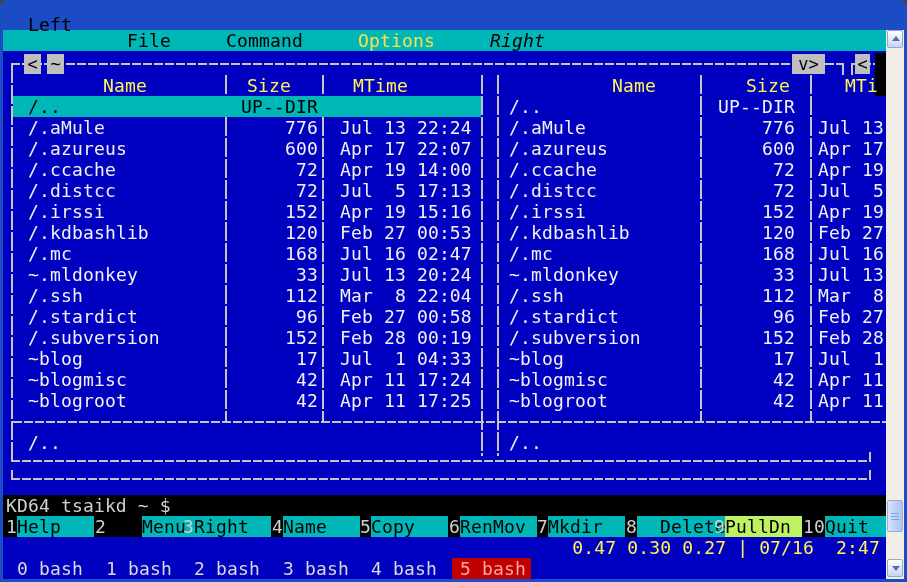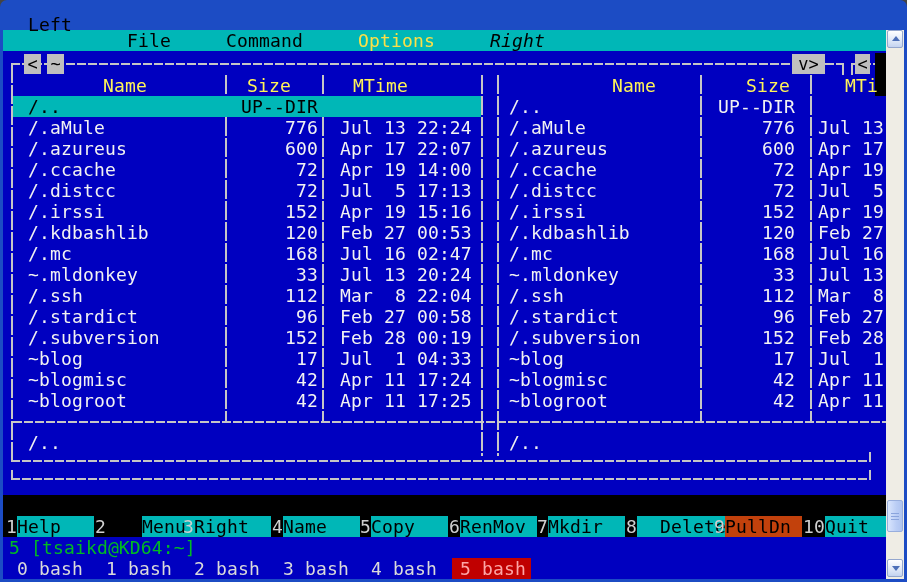--- a/index.html
+++ b/index.html
@@ -86,22 +86,23 @@
   <div class="rect" style="left:13px;top:96px;width:468px;height:21px;background:#00B7B7"></div>
   <div class="t black" style="left:28px;top:96px">/..</div>
   <div class="t black" style="right:589px;top:96px">UP--DIR</div>
 
   <div class="t" style="left:509px;top:96px">/..</div>
   <div class="t" style="right:112px;top:96px">UP--DIR</div>
 
   <div class="t" style="left:28px;top:432px">/..</div>
   <div class="t" style="left:509px;top:432px">/..</div>
 
-
-  <div class="t green" style="left:9px;top:537px">5 [tsaikd@KD64:~]</div>
+  <div class="t gray" style="left:6px;top:495px">KD64 tsaikd ~ $</div>
+
+  <div class="t yellow" style="right:27px;top:537px">0.47 0.30 0.27 | 07/16  2:47</div>
 
   <div id="gen" style="position:absolute;left:0;top:0;width:907px;height:582px;pointer-events:none">
       <div class="t" style="left: 28px; top: 14px; color: rgb(0, 0, 0); pointer-events: auto; text-align: center;">Left</div>
       <div class="t" style="left: 127px; top: 30px; color: rgb(0, 0, 0); pointer-events: auto;">File</div>
       <div class="t" style="left: 226px; top: 30px; color: rgb(0, 0, 0); pointer-events: auto;">Command</div>
       <div class="t" style="left: 358px; top: 30px; color: #fde047; pointer-events: auto;">Options</div>
       <div class="t" style="left: 490px; top: 30px; color: rgb(0, 0, 0); pointer-events: auto; font-style: italic;">Right</div>
       <div class="t" style="left: 28px; top: 117px; pointer-events: auto;">/.aMule</div>
       <div class="t" style="right: 589px; top: 117px;">776</div>
       <div class="t" style="left: 340px; top: 117px;">Jul 13 22:24</div>
@@ -196,21 +197,21 @@
       <div class="t" style="left: 283px; top: 516px; width: 77px; background: rgb(0, 183, 183); color: rgb(0, 0, 0); pointer-events: auto;">Name</div>
       <div class="t" style="left: 360px; top: 516px; color: rgb(208, 208, 208);">5</div>
       <div class="t" style="left: 371px; top: 516px; width: 77px; background: rgb(0, 183, 183); color: rgb(0, 0, 0); pointer-events: auto;">Copy</div>
       <div class="t" style="left: 449px; top: 516px; color: rgb(208, 208, 208);">6</div>
       <div class="t" style="left: 460px; top: 516px; width: 77px; background: rgb(0, 183, 183); color: rgb(0, 0, 0); pointer-events: auto;">RenMov</div>
       <div class="t" style="left: 537px; top: 516px; color: rgb(208, 208, 208);">7</div>
       <div class="t" style="left: 548px; top: 516px; width: 77px; background: rgb(0, 183, 183); color: rgb(0, 0, 0); pointer-events: auto;">Mkdir</div>
       <div class="t" style="left: 626px; top: 516px; color: rgb(208, 208, 208);">8</div>
       <div class="t" style="left: 637px; top: 516px; width: 98px; background: rgb(0, 183, 183); color: rgb(0, 0, 0); pointer-events: auto; padding-left: 23px;">Delete</div>
       <div class="t" style="left: 714px; top: 516px; color: rgb(208, 208, 208);">9</div>
-      <div class="t" style="left: 725px; top: 516px; width: 77px; background: #c2410c; color: rgb(0, 0, 0); pointer-events: auto;">PullDn</div>
+      <div class="t" style="left: 725px; top: 516px; width: 77px; background: #bef264; color: rgb(0, 0, 0); pointer-events: auto;">PullDn</div>
       <div class="t" style="left: 803px; top: 516px; color: rgb(208, 208, 208);">10</div>
       <div class="t" style="left: 825px; top: 516px; width: 62px; background: rgb(0, 183, 183); color: rgb(0, 0, 0); pointer-events: auto;">Quit</div>
       <div class="t" style="left: 17px; top: 558px; color: rgb(218, 218, 218); pointer-events: auto;">0 bash</div>
       <div class="t" style="left: 106px; top: 558px; color: rgb(218, 218, 218); pointer-events: auto;">1 bash</div>
       <div class="t" style="left: 194px; top: 558px; color: rgb(218, 218, 218); pointer-events: auto;">2 bash</div>
       <div class="t" style="left: 283px; top: 558px; color: rgb(218, 218, 218); pointer-events: auto;">3 bash</div>
       <div class="t" style="left: 371px; top: 558px; color: rgb(218, 218, 218); pointer-events: auto;">4 bash</div>
       <div class="rect" style="left: 452px; top: 558px; width: 79px; height: 21px; background: rgb(192, 0, 0);"></div>
       <div class="t" style="left: 460px; top: 558px; color: #fca5a5; pointer-events: auto;">5 bash</div>
     </div>

